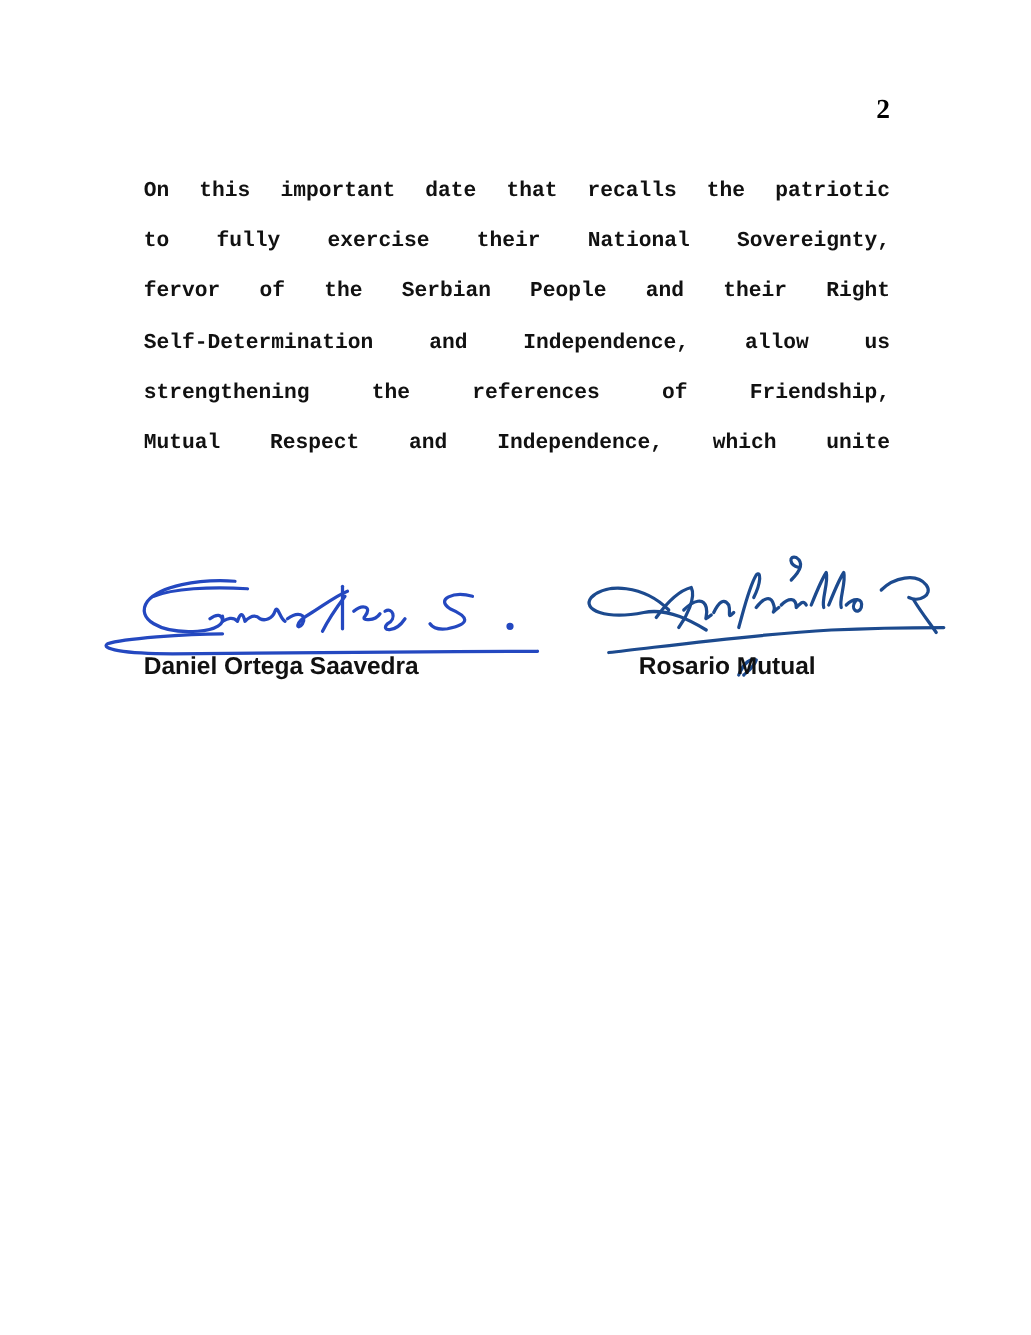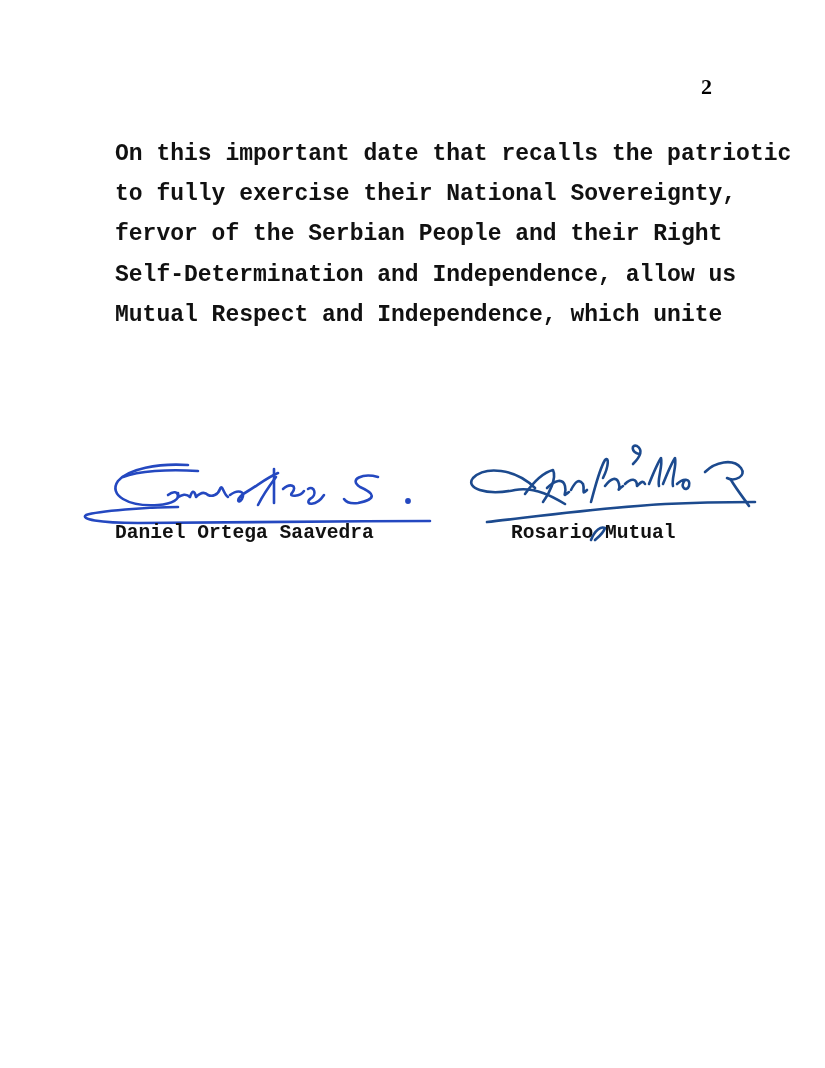--- a/index.html
+++ b/index.html
@@ -5,41 +5,42 @@
     html, body { margin: 0; padding: 0; background: #ffffff; }
     body { width: 825px; height: 1068px; position: relative; overflow: hidden; }
     .page-number {
       position: absolute; left: 690px; top: 74px; width: 22px;
       font-family: "Liberation Serif", serif; font-weight: bold; font-size: 22px;
       color: #000; text-align: right;
     }
     .body-text {
       position: absolute; left: 115px; top: 134px; width: 597px;
       font-family: "Liberation Mono", monospace; font-weight: bold;
-      font-size: 23px; line-height: 40.2px; color: #111;
+      font-size: 17px; line-height: 40.2px; color: #111;
     }
     .line { display: block; white-space: nowrap; text-align: justify; text-align-last: justify; height: 40.2px; }
     .line.last { text-align-last: left; }
     .signer-name {
       position: absolute; top: 522px;
-      font-family: Liberation Mono, monospace; font-weight: bold;
+      font-family: Liberation Sans, sans-serif; font-weight: bold;
       font-size: 19.6px; color: #111; white-space: nowrap;
     }
     .sig { position: absolute; }
   </style>
 </head>
 <body>
 
 <div class="page-number">2</div>
 
 <div class="body-text">
   <span class="line">On this important date that recalls the patriotic</span>
   <span class="line">to fully exercise their National Sovereignty,</span>
   <span class="line">fervor of the Serbian People and their Right</span>
   <span class="line">Self-Determination and Independence, allow us</span>
+  <span class="line">strengthening the references of Friendship,</span>
   <span class="line">Mutual Respect and Independence, which unite</span>
 </div>
 
 <svg class="sig" style="left:78px; top:455px;" width="360" height="75" viewBox="0 0 360 75">
   <g fill="none" stroke="#2448c0" stroke-width="2.6" stroke-linecap="round" stroke-linejoin="round">
 
     <path d="M110 10 C80 8, 50 14, 40 26 C30 40, 50 52, 80 50 C95 49, 102 44, 100 38"></path>
     <path d="M45 22 C60 16, 90 14, 120 16"></path>
 
     <path d="M90 40 C95 36, 100 36, 100 42 C104 40, 108 38, 112 42 C114 36, 116 34, 118 42 C122 38, 126 36, 130 40 C134 42, 140 40, 142 34 C144 28, 146 40, 150 42"></path>

